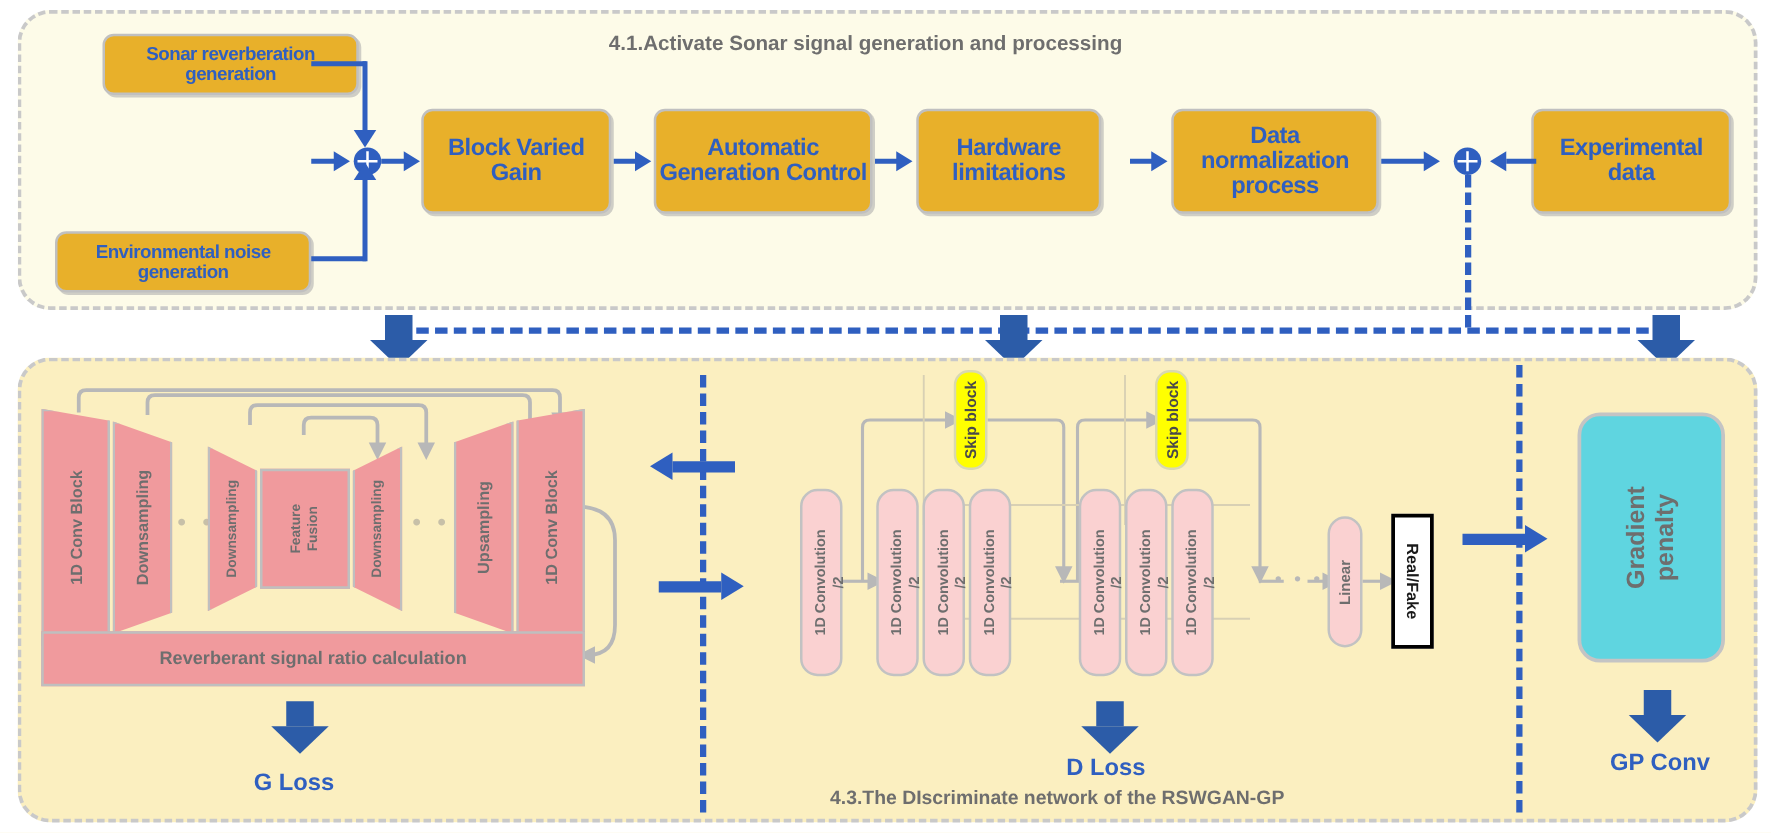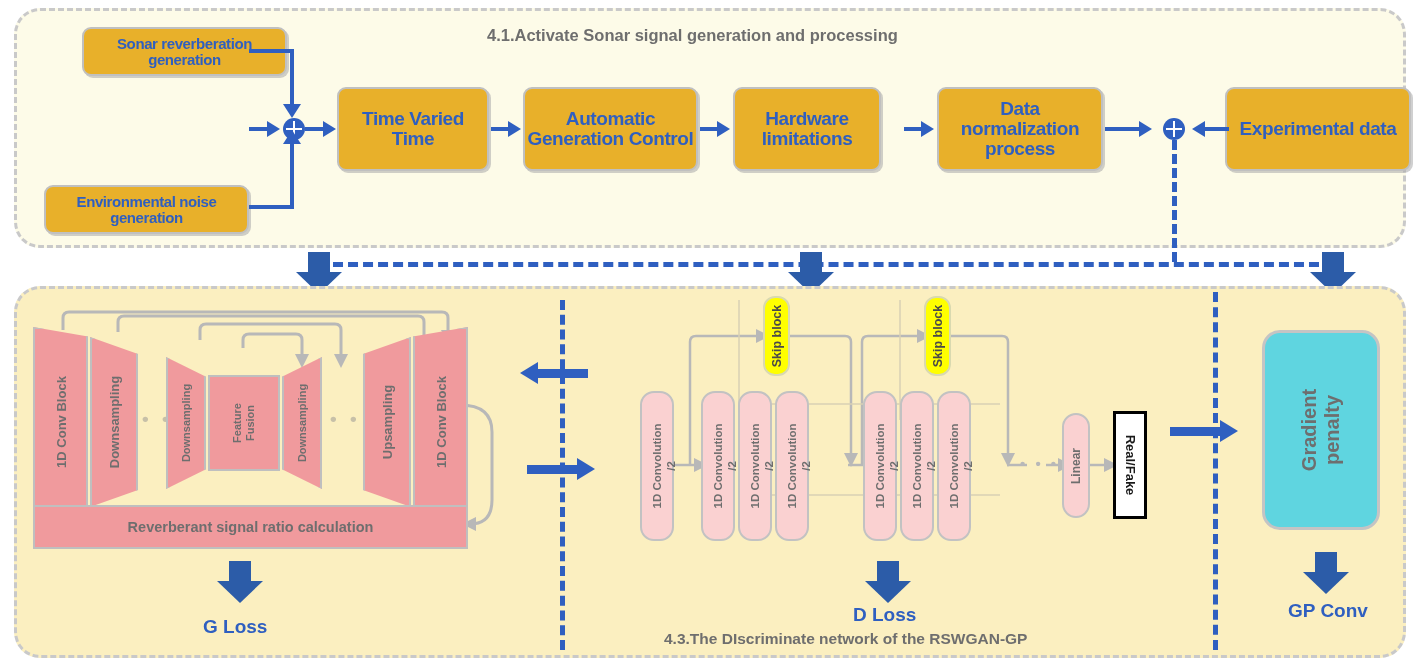--- a/index.html
+++ b/index.html
@@ -100,37 +100,37 @@
   <div class="bline" style="left:249px;top:127px;width:20px;height:4px;"></div>
   <div class="barrow r" style="left:267px;top:121px;"></div>
 
   <div class="bline" style="left:249px;top:205px;width:44px;height:4px;"></div>
   <div class="bline" style="left:290px;top:143px;width:4px;height:66px;"></div>
   <div class="barrow" style="left:283px;top:130px;width:0;height:0;border-left:9px solid transparent;border-right:9px solid transparent;border-bottom:14px solid #2f5fc0;"></div>
 
   <div class="bline" style="left:305px;top:127px;width:20px;height:4px;"></div>
   <div class="barrow r" style="left:323px;top:121px;"></div>
 
-  <div class="obox" style="left:337px;top:87px;width:152px;height:84px;font-size:19px;">Time Varied Time</div>
+  <div class="obox" style="left:337px;top:87px;width:152px;height:84px;font-size:19px;">Block Varied Gain</div>
   <div class="obox" style="left:523px;top:87px;width:175px;height:84px;font-size:19px;">Automatic Generation Control</div>
   <div class="obox" style="left:733px;top:87px;width:148px;height:84px;font-size:19px;">Hardware limitations</div>
   <div class="obox" style="left:937px;top:87px;width:166px;height:84px;font-size:19px;">Data normalization process</div>
 
   <div class="bline" style="left:491px;top:127px;width:19px;height:4px;"></div>
   <div class="barrow r" style="left:508px;top:121px;"></div>
   <div class="bline" style="left:700px;top:127px;width:19px;height:4px;"></div>
   <div class="barrow r" style="left:717px;top:121px;"></div>
   <div class="bline" style="left:904px;top:127px;width:19px;height:4px;"></div>
   <div class="barrow r" style="left:921px;top:121px;"></div>
 
   <div class="bsum" style="left:1163px;top:118px;"></div>
   <div class="bline" style="left:1105px;top:127px;width:36px;height:4px;"></div>
   <div class="barrow r" style="left:1139px;top:121px;"></div>
 
-  <div class="obox" style="left:1225px;top:87px;width:186px;height:84px;font-size:19px;">Experimental data</div>
+  <div class="obox" style="left:1225px;top:87px;width:160px;height:84px;font-size:19px;">Experimental data</div>
   <div class="bline" style="left:1205px;top:127px;width:24px;height:4px;"></div>
   <div class="barrow l" style="left:1192px;top:121px;"></div>
 
   <div class="bdash-v" style="left:1172px;top:140px;height:122px;"></div>
   <div class="bdash-h" style="left:318px;top:262px;width:1016px;"></div>
   <div class="bline" style="left:316px;top:262px;width:7px;height:24px;"></div>
   <div class="fatdown" style="left:296px;top:252px;">
     <div class="st"></div>
       <div class="hd"></div>
   </div>

